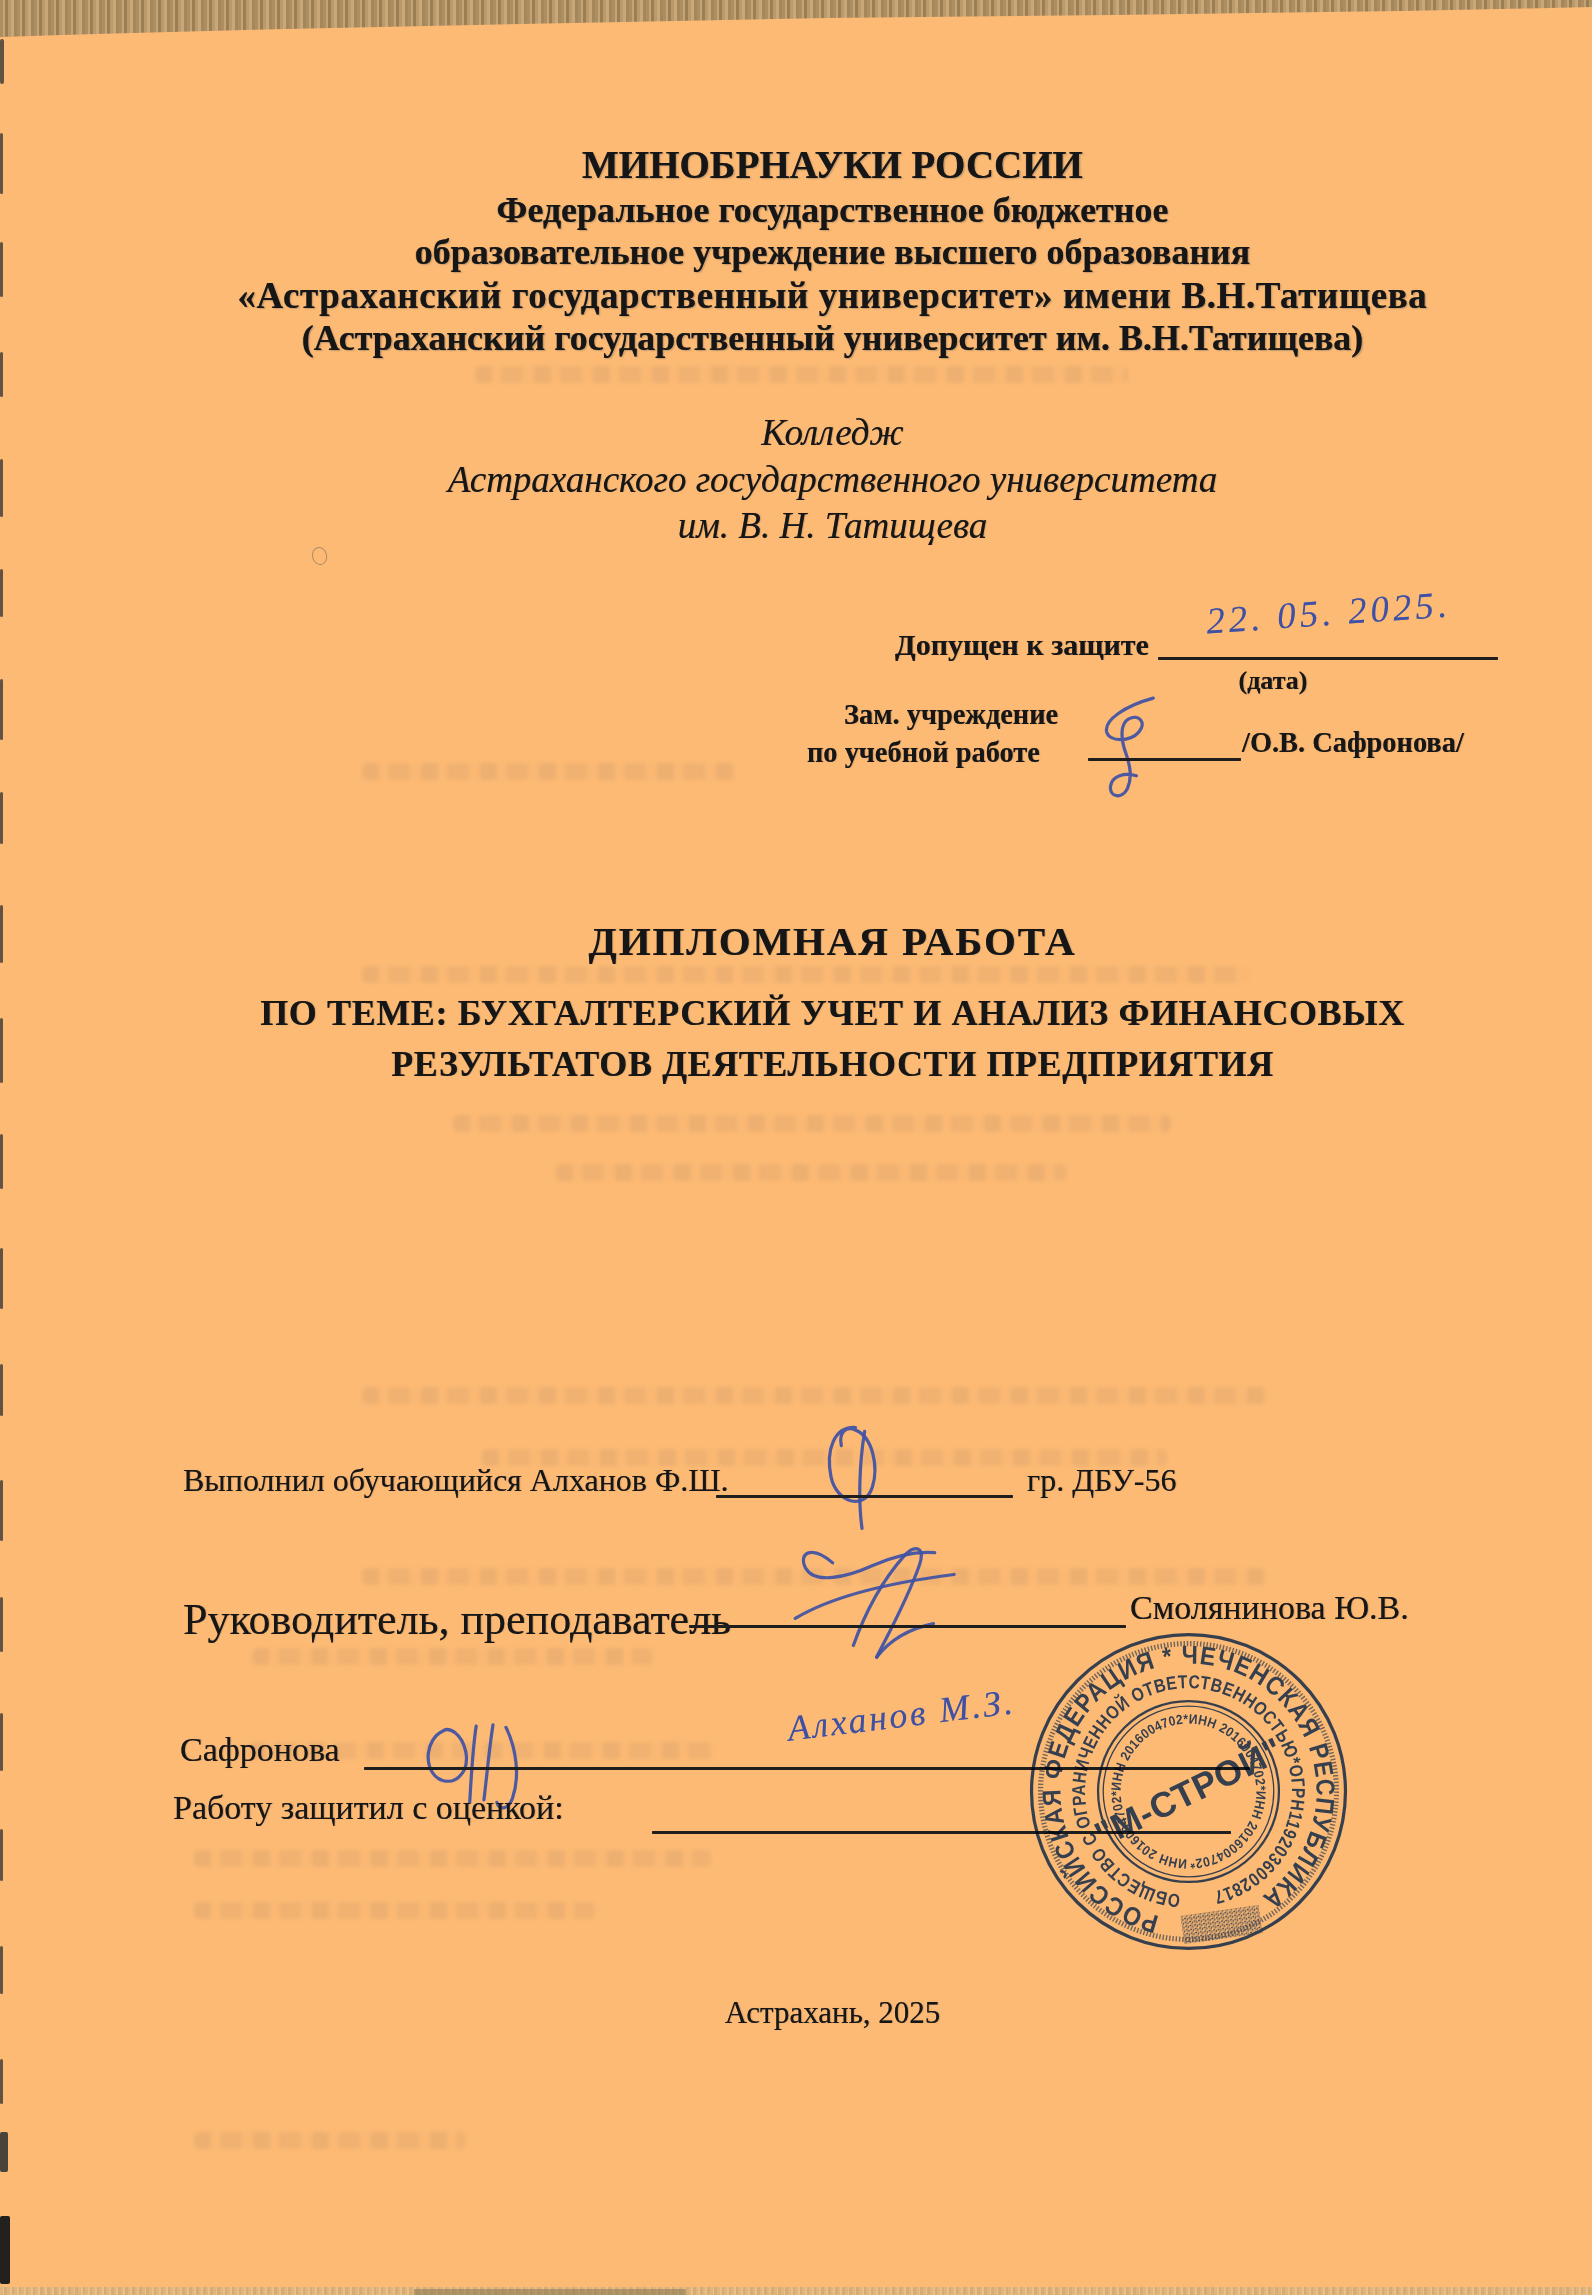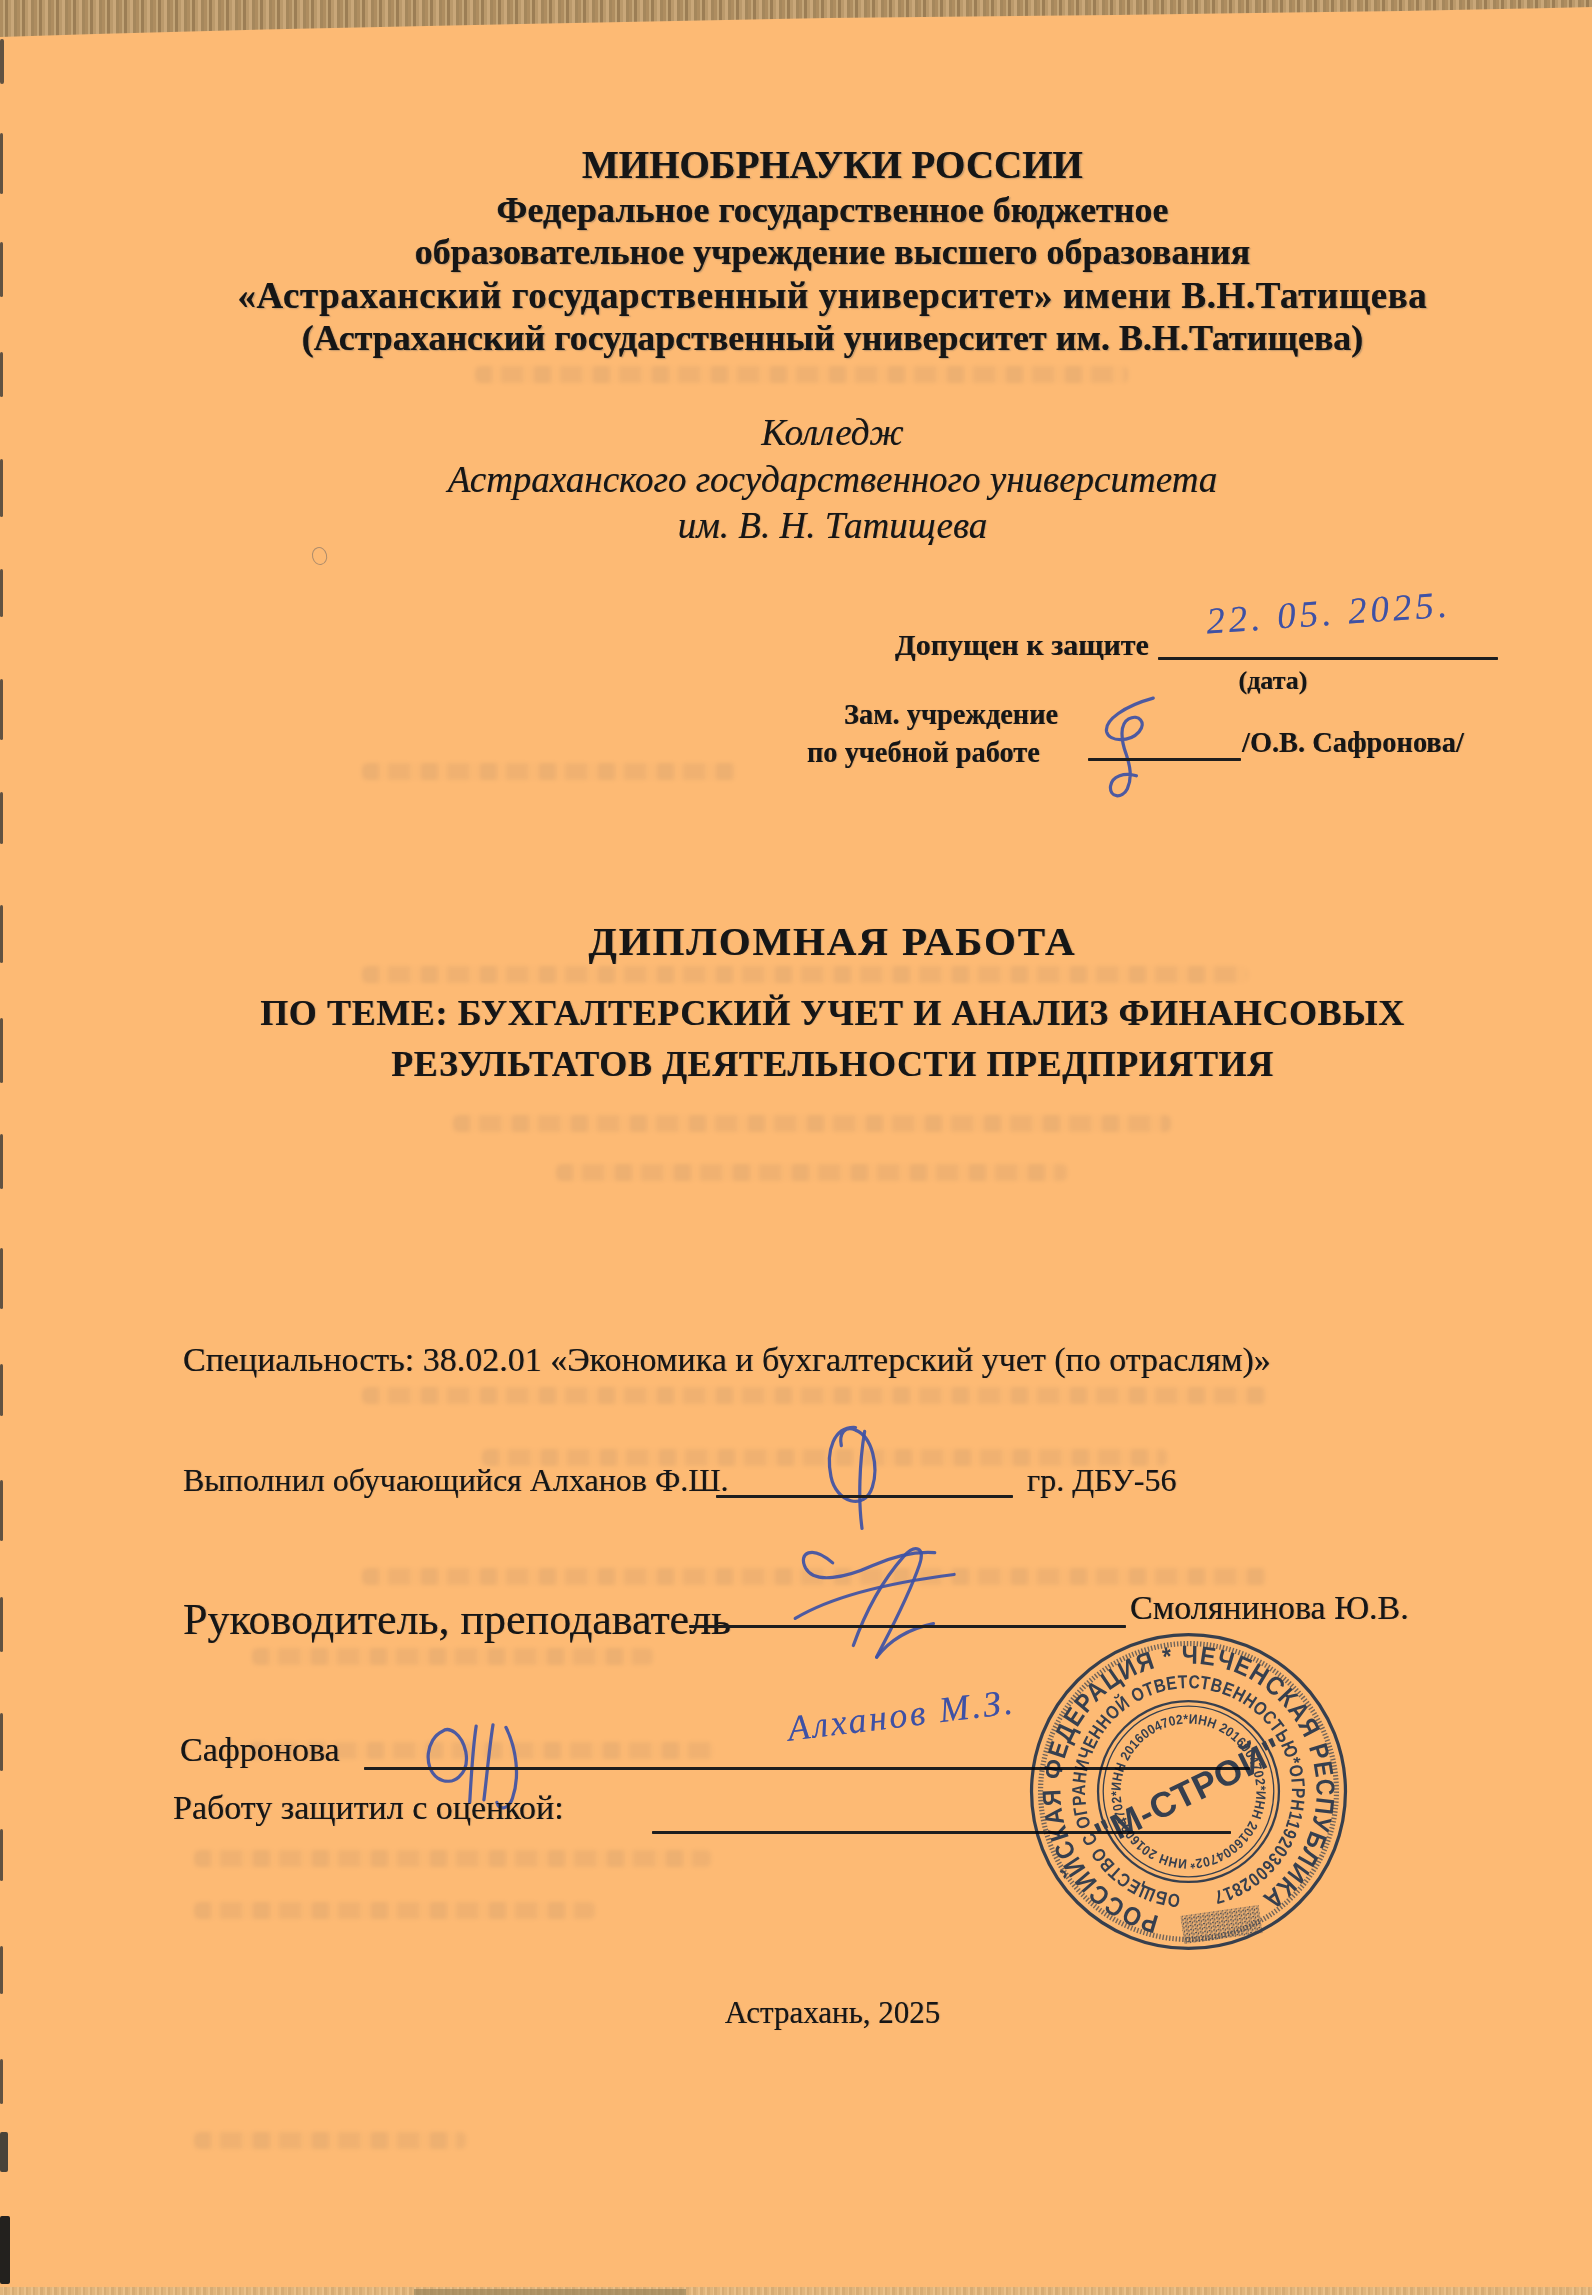--- a/index.html
+++ b/index.html
@@ -119,21 +119,20 @@
     <div class="rule" style="left:1088px;top:758px;width:153px;"></div>
     <div class="t b" style="left:1242px;top:727px;font-size:28.4px;">/О.В. Сафронова/</div>
   </div>
 
   <div>
     <div class="t b center" style="top:917px;font-size:41px;letter-spacing:1.9px;">ДИПЛОМНАЯ РАБОТА</div>
     <div class="t b center" style="top:992px;font-size:36px;letter-spacing:0.6px;">ПО ТЕМЕ: БУХГАЛТЕРСКИЙ УЧЕТ И АНАЛИЗ ФИНАНСОВЫХ</div>
     <div class="t b center" style="top:1043px;font-size:36px;letter-spacing:0.6px;">РЕЗУЛЬТАТОВ ДЕЯТЕЛЬНОСТИ ПРЕДПРИЯТИЯ</div>
   </div>
 
-  <div class="t" style="left:183px;top:1341px;font-size:34px;">Специальность: 38.02.01 «Экономика и бухгалтерский учет (по отраслям)»</div>
 
   <div>
     <div class="t" style="left:183px;top:1462px;font-size:32px;">Выполнил обучающийся Алханов Ф.Ш.</div>
     <svg class="sig" style="left:809px;top:1417px;" width="97" height="120" viewBox="0 0 150 185">
       <path d="M 72,16 C 38,14 26,52 34,92 C 42,132 86,146 98,108 C 108,76 98,30 72,20 C 56,12 46,26 50,44"></path>
       <path d="M 86,22 C 78,70 76,130 82,172"></path>
     </svg>
     <div class="rule" style="left:716px;top:1495px;width:297px;"></div>
     <div class="t" style="left:1027px;top:1462px;font-size:32px;">гр. ДБУ-56</div>
   </div>

